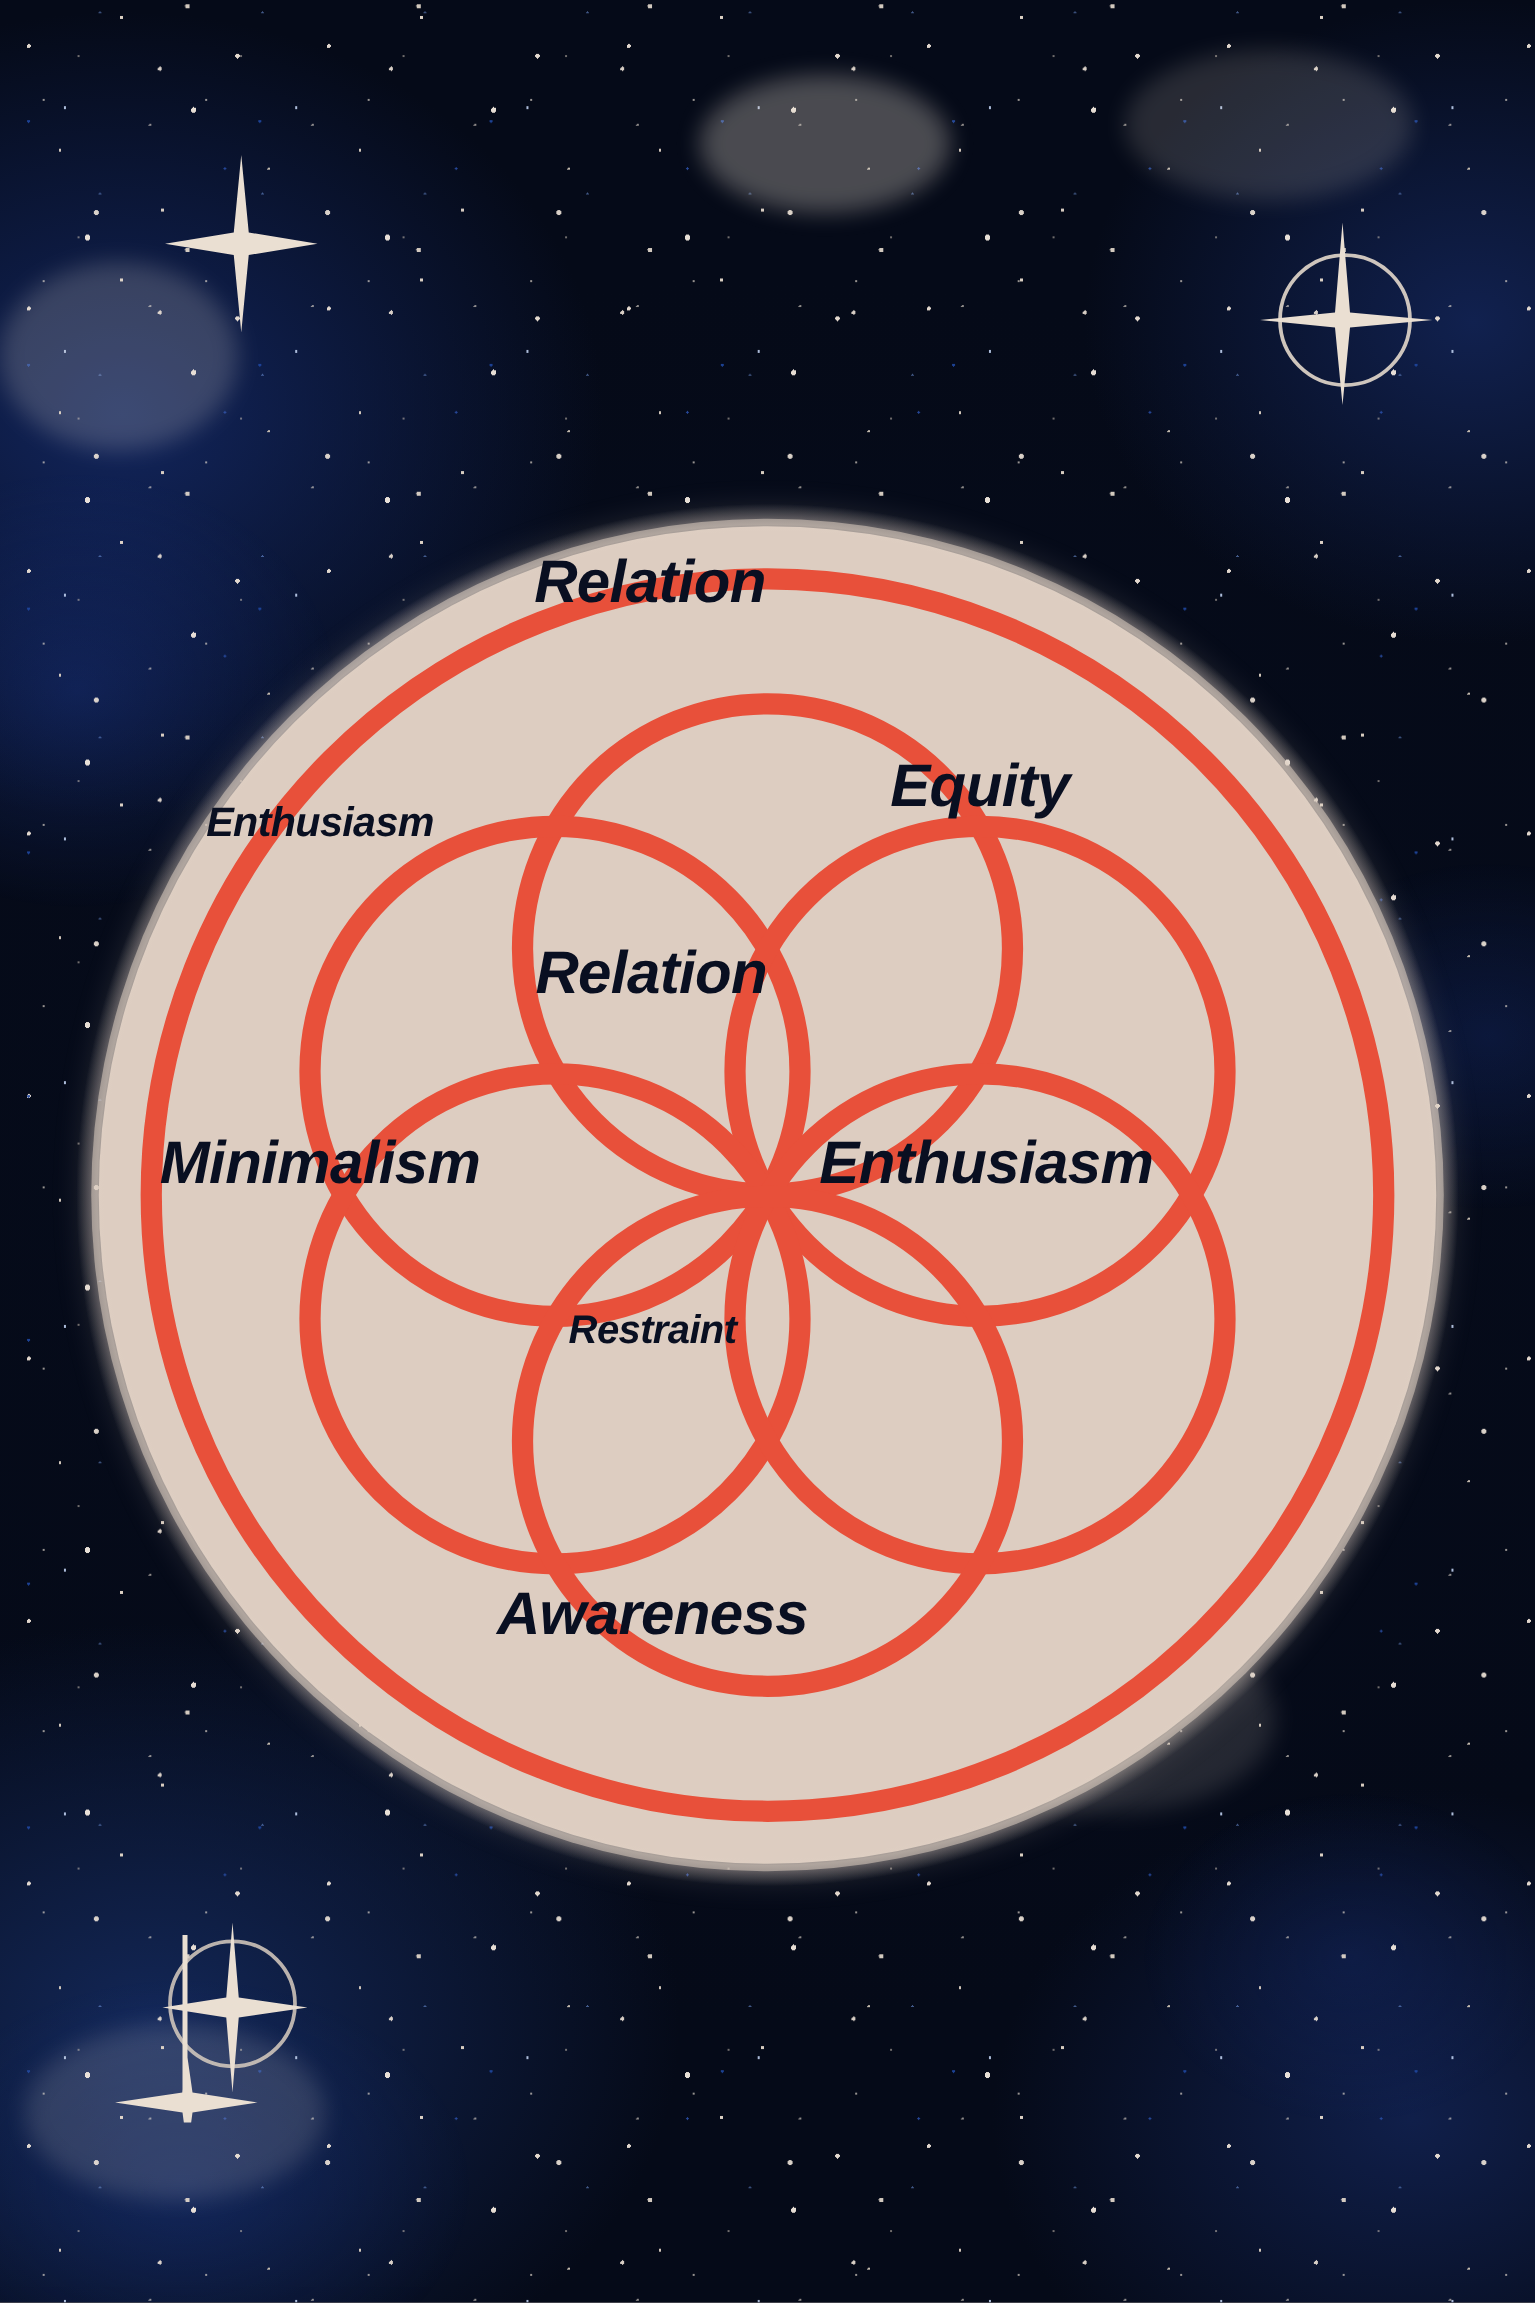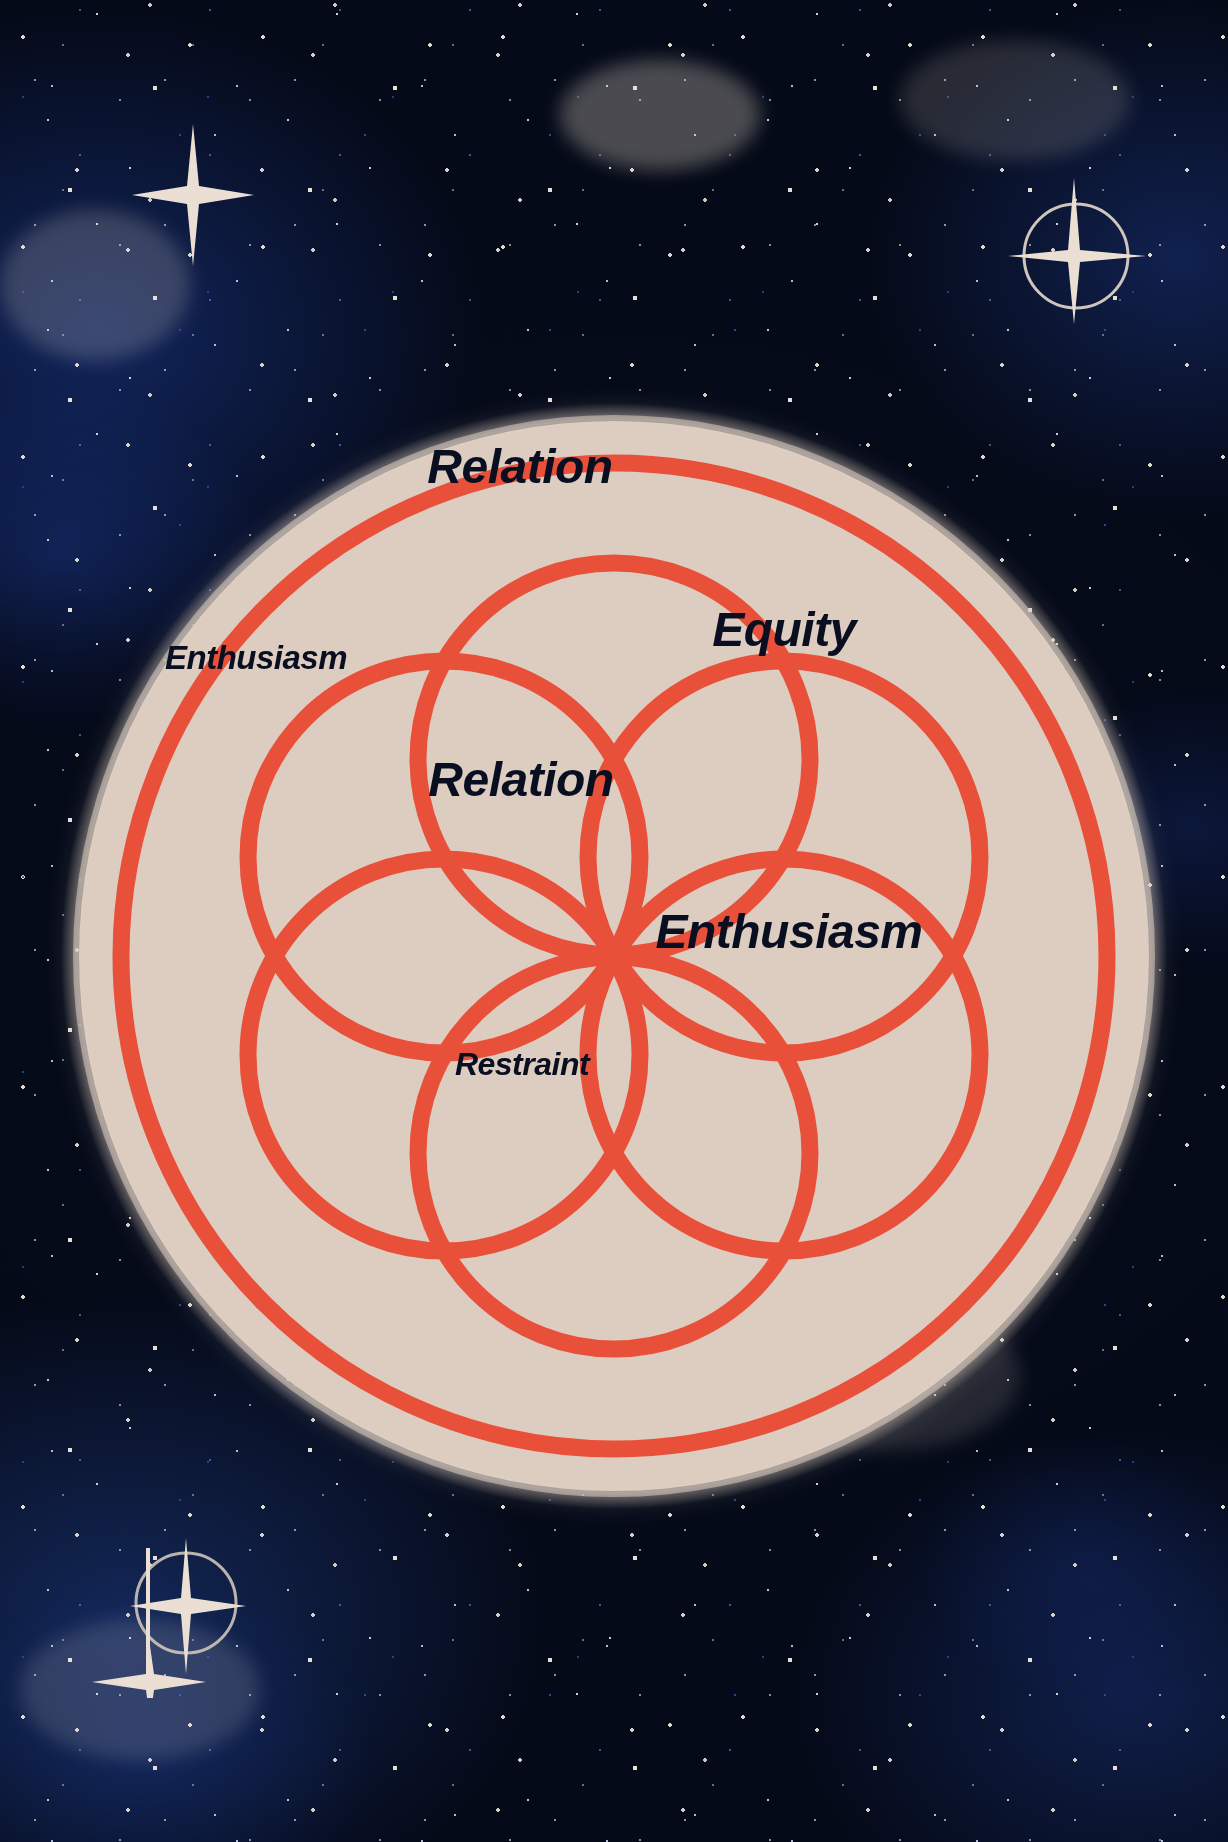--- a/index.html
+++ b/index.html
@@ -150,16 +150,18 @@
         <circle cx="705" cy="634" r="196"></circle>
         <circle cx="535" cy="732" r="196"></circle>
       </g>
     </svg>
   </div>
 
   <div class="label lbl-relation">Relation</div>
   <div class="label lbl-enthusiasm">Enthusiasm</div>
   <div class="label lbl-equity">Equity</div>
   <div class="label lbl-courage">Relation</div>
+  <div class="label lbl-minimalism">Minimalism</div>
   <div class="label lbl-flexibility">Enthusiasm</div>
   <div class="label lbl-restraint">Restraint</div>
+  <div class="label lbl-awareness">Awareness</div>
 
 </div>
 
 </body></html>

